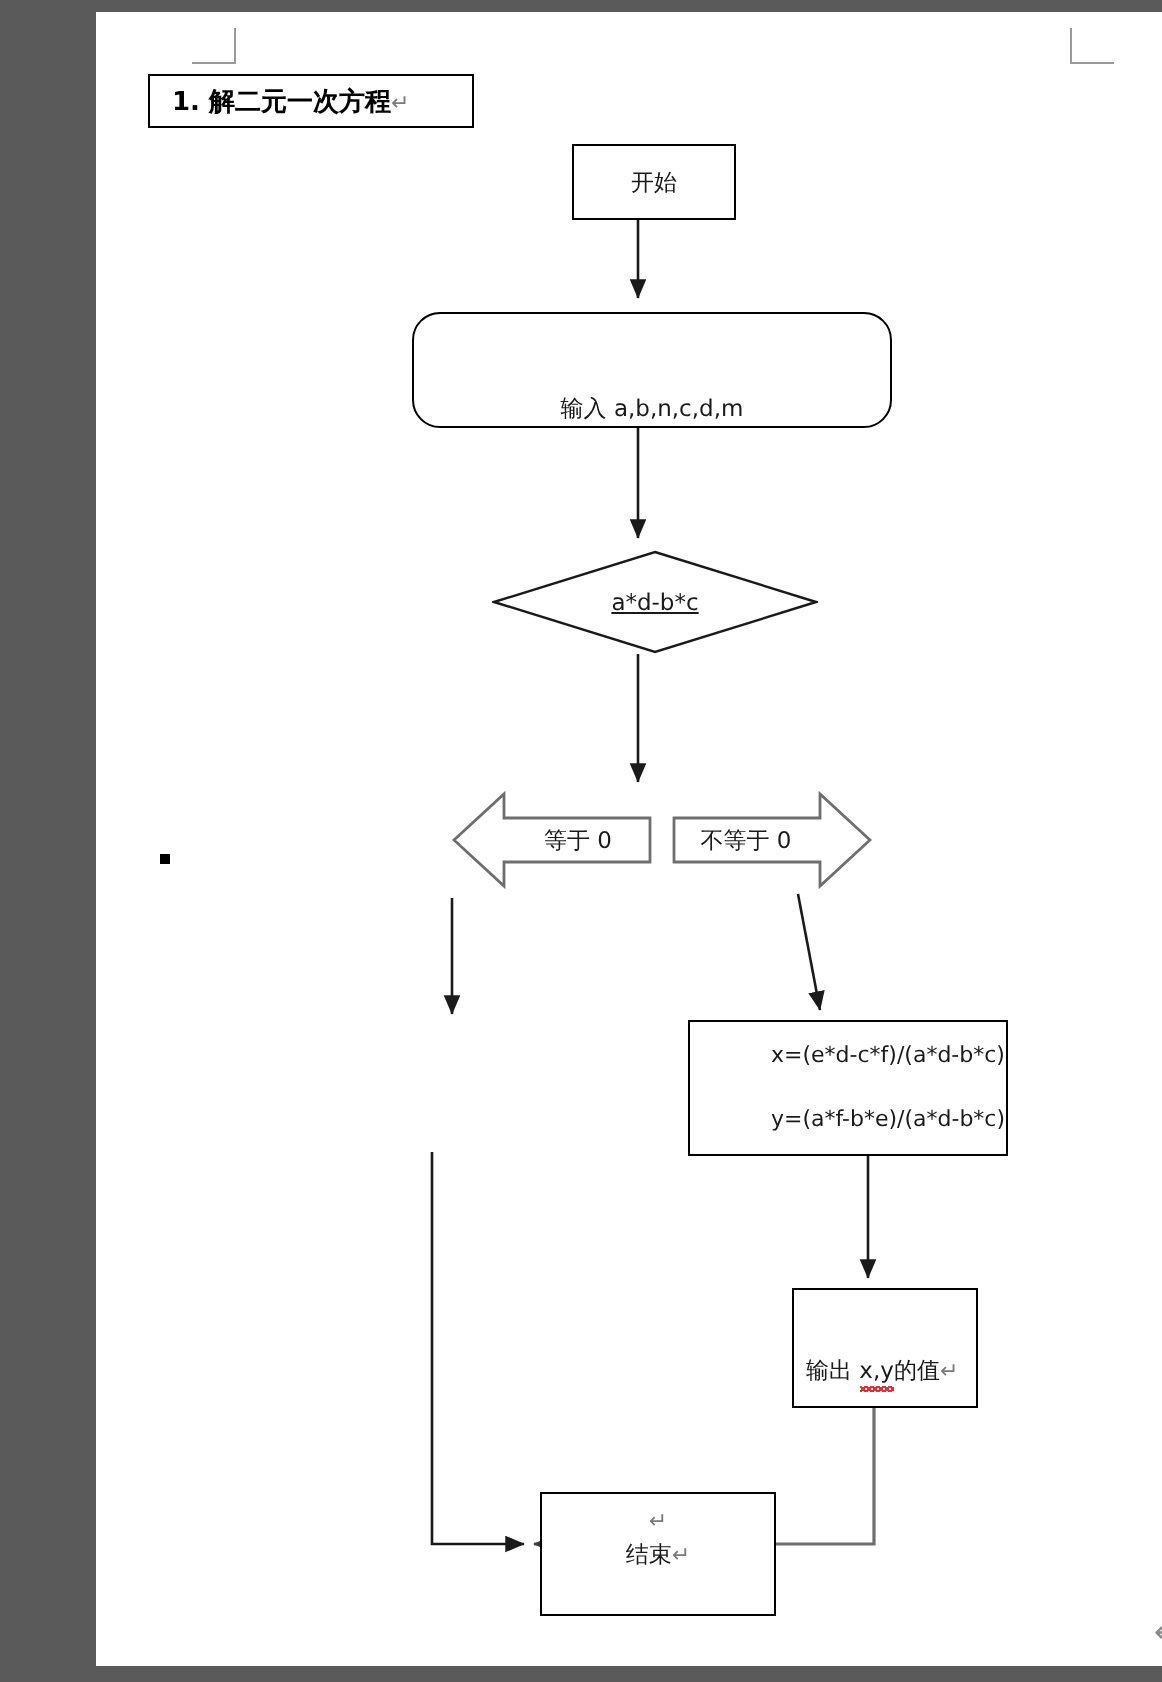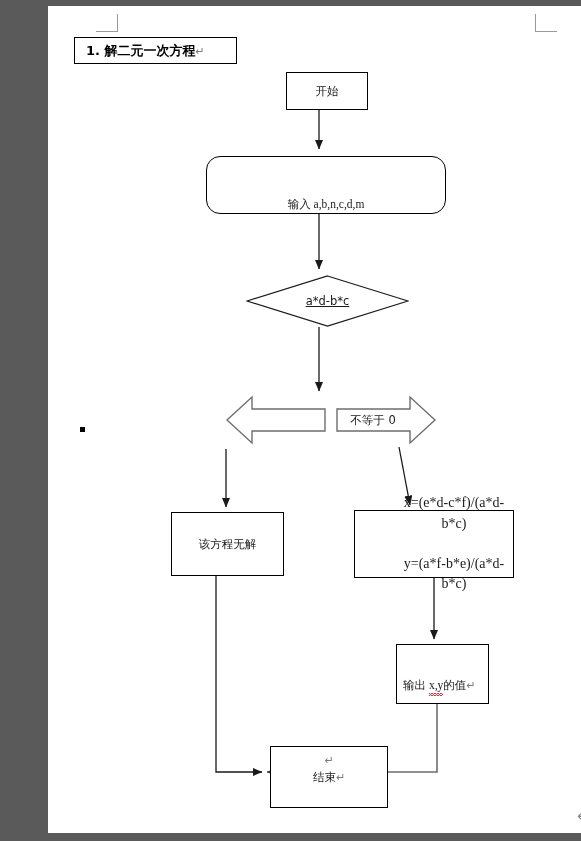--- a/index.html
+++ b/index.html
@@ -78,28 +78,27 @@
     position: absolute;
     background: #ffffff;
     border: 1px solid #000000;
     display: flex;
     align-items: center;
     justify-content: center;
     text-align: center;
     font-size: 11.5px;
     color: #1a1a1a;
     line-height: 1.45;
-    font-family: Liberation Serif, serif;
   }
   .node.rounded { border-radius: 14px; }
 
   #n-start  { left: 238px; top: 66px;  width: 82px;  height: 38px; }
   #n-input  { left: 158px; top: 150px; width: 240px; height: 58px; align-items: flex-end; }
   #n-noSol  { left: 123px; top: 506px; width: 113px; height: 64px; }
-  #n-calc   { left: 306px; top: 504px; width: 160px; height: 68px; font-size: 14px; padding-left: 40px; }
+  #n-calc   { left: 296px; top: 504px; width: 160px; height: 68px; font-size: 11px; padding-left: 40px; }
   #n-output { left: 348px; top: 638px; width: 93px; height: 60px;
               align-items: center; justify-content: flex-start;
               padding: 23px 0 0 6px; text-align: left; }
   #n-end    { left: 222px; top: 740px; width: 118px; height: 62px;
               flex-direction: column; justify-content: flex-start; padding-top: 6px; }
 
   #n-calc .lines { white-space: pre-line; }
 
   
   .squiggle {
@@ -207,32 +206,30 @@
       <svg width="163" height="52" viewBox="0 0 163 52">
         <polygon points="81.5,1 162,26 81.5,51 1,26" fill="#ffffff" stroke="#1a1a1a" stroke-width="1.2"></polygon>
       </svg>
       <div class="dtext">a*d-b*c</div>
     </div>
 
     <div class="blockarrow" id="ba-eq">
       <svg width="100" height="50" viewBox="0 0 100 50">
         <polygon points="1,25 26,2 26,14 99,14 99,36 26,36 26,48" fill="#ffffff" stroke="#6e6e6e" stroke-width="1.4"></polygon>
       </svg>
+      <div class="batext">等于 0</div>
     </div>
 
     <div class="blockarrow" id="ba-neq">
       <svg width="100" height="50" viewBox="0 0 100 50">
         <polygon points="99,25 74,2 74,14 1,14 1,36 74,36 74,48" fill="#ffffff" stroke="#6e6e6e" stroke-width="1.4"></polygon>
       </svg>
       <div class="batext">不等于 0</div>
     </div>
 
-    <div class="node" id="n-noSol">
-      <span>该方程无解</span>
-    </div>
 
     <div class="node" id="n-calc">
       <div class="lines">
         <div>x=(e*d-c*f)/(a*d-b*c)</div>
         <div>y=(a*f-b*e)/(a*d-b*c)</div>
       </div>
     </div>
 
     <div class="node" id="n-output">
       <span><span>输出 </span><span class="squiggle">x,y</span><span>的值</span><span class="pilcrow">↵</span></span>

